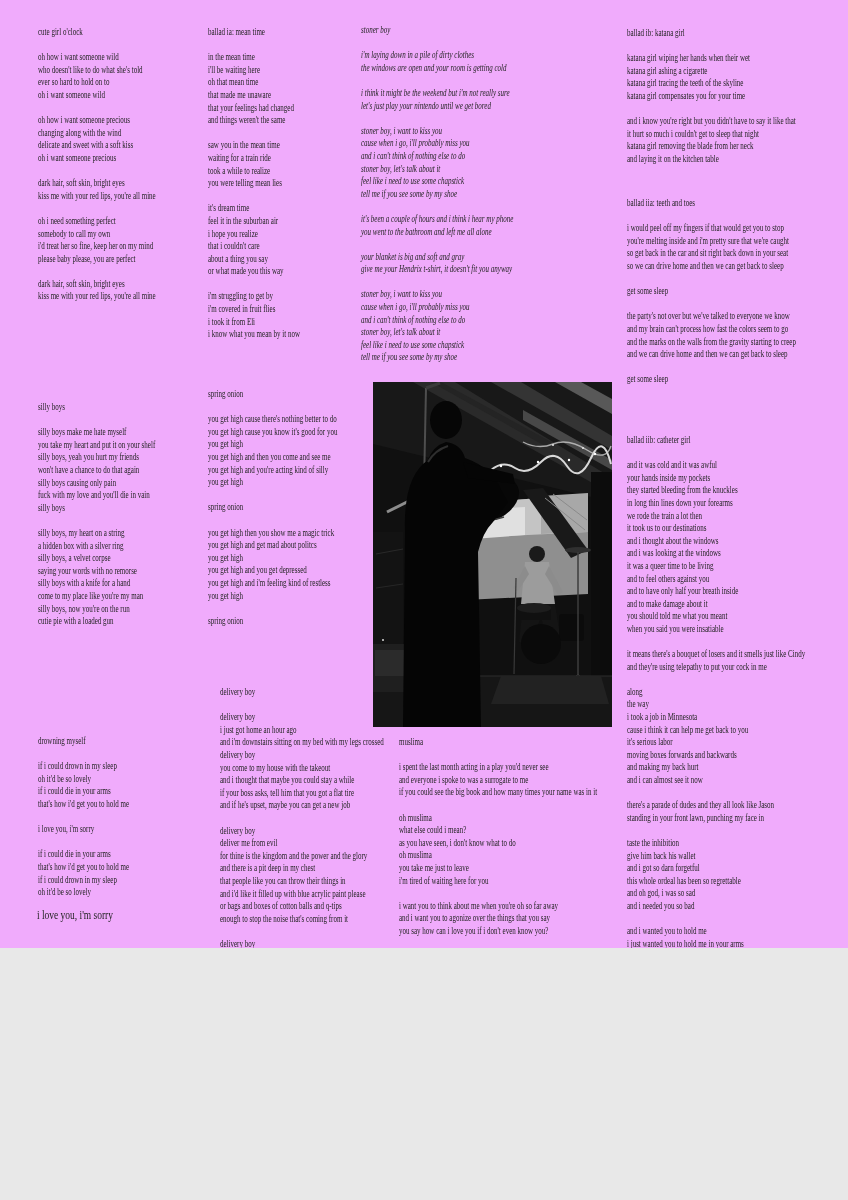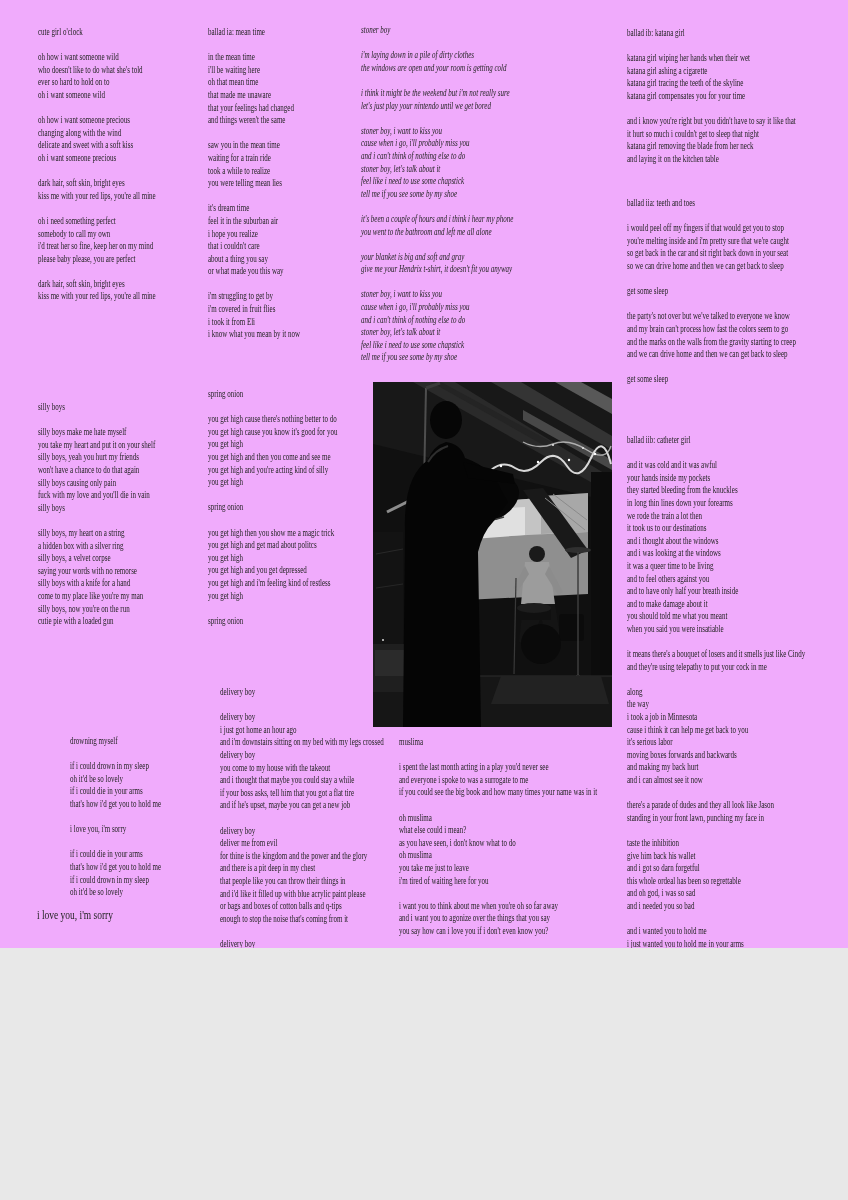--- a/index.html
+++ b/index.html
@@ -77,21 +77,21 @@
 
 silly boys, my heart on a string
 a hidden box with a silver ring
 silly boys, a velvet corpse
 saying your words with no remorse
 silly boys with a knife for a hand
 come to my place like you're my man
 silly boys, now you're on the run
 cutie pie with a loaded gun</div>
   </div>
-  <div class="song" style="left:38px;top:735px;margin-left:32px;">
+  <div class="song" style="left:38px;top:735px;">
     <div class="t">drowning myself</div>
     <div class="b">if i could drown in my sleep
 oh it'd be so lovely
 if i could die in your arms
 that's how i'd get you to hold me
 
 i love you, i'm sorry
 
 if i could die in your arms
 that's how i'd get you to hold me

